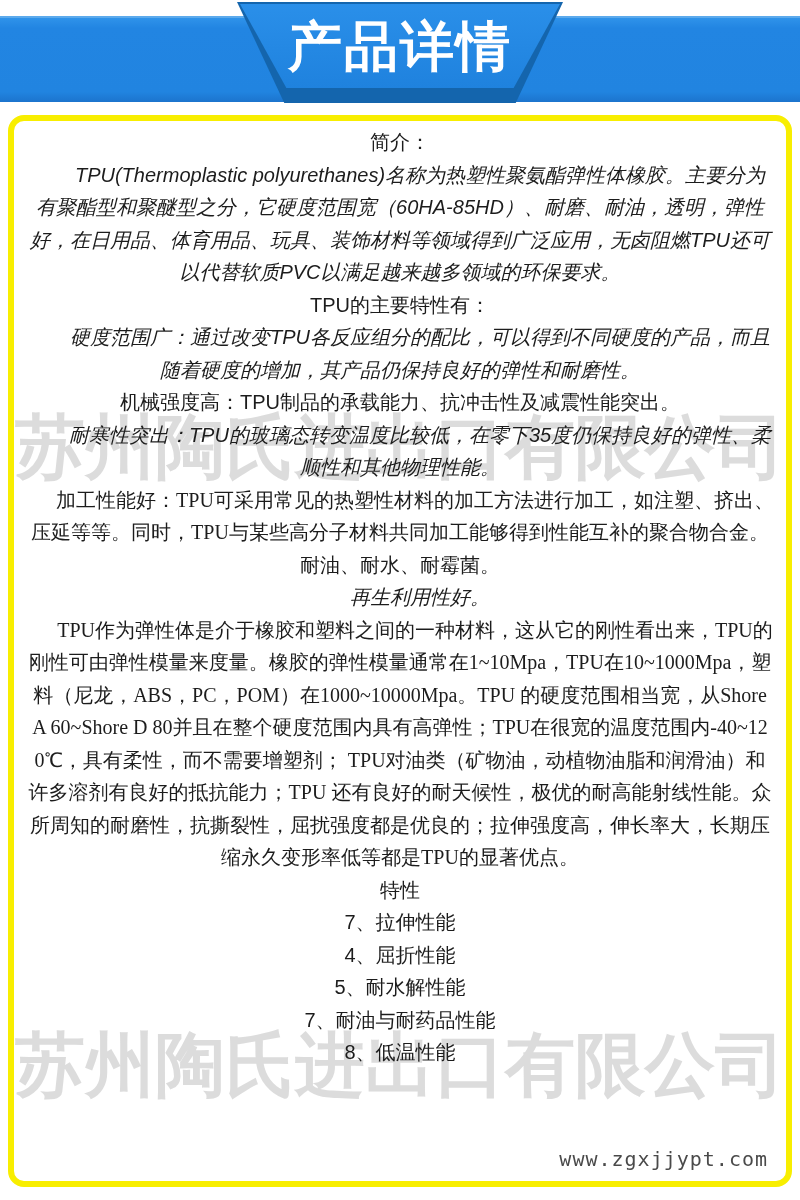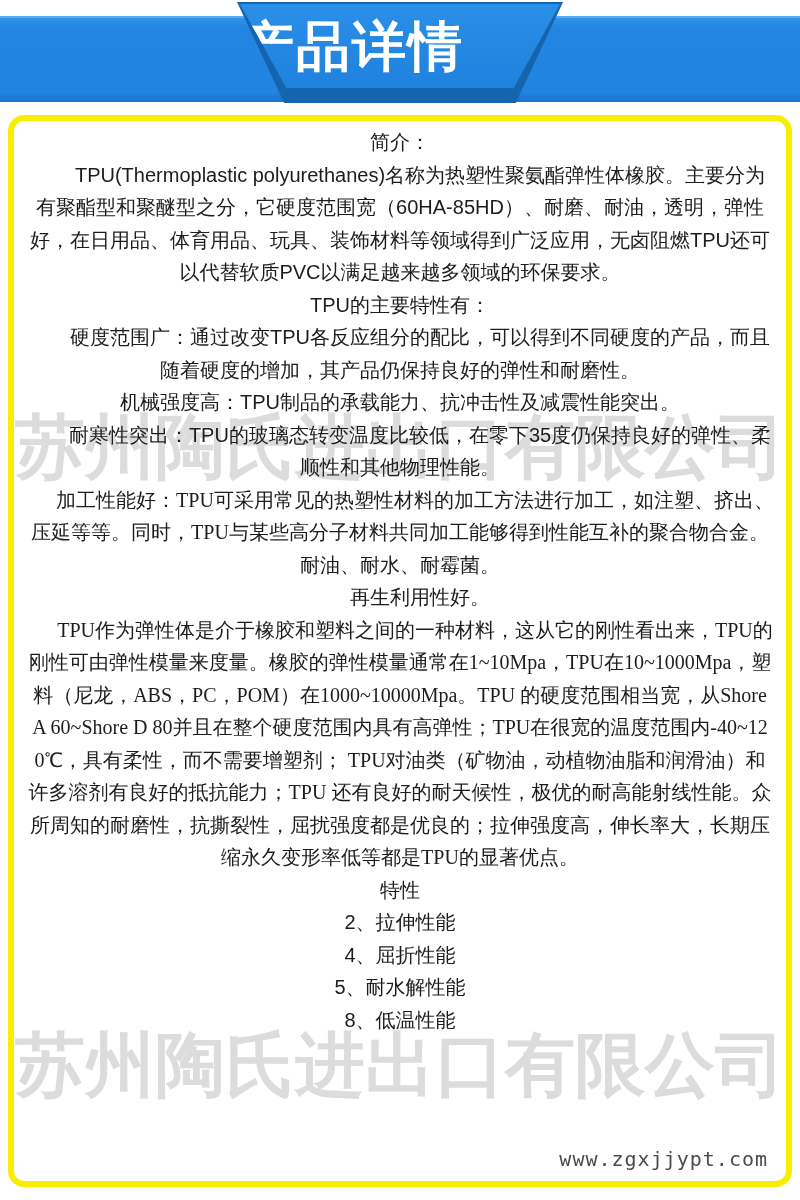--- a/index.html
+++ b/index.html
@@ -20,21 +20,21 @@
   }
   .trap-shadow {
     position: absolute; left: 237px; top: 2px; width: 326px; height: 101px;
     background: #1465ad;
     clip-path: polygon(0% 0%, 100% 0%, 85.5% 100%, 14.5% 100%);
   }
   .trap {
     position: absolute; left: 240px; top: 4px; width: 320px; height: 84px;
     background: linear-gradient(#2a8fe9, #1f82de);
     clip-path: polygon(0% 0%, 100% 0%, 85.5% 100%, 14.5% 100%);
-    display: flex; align-items: center; justify-content: flex-start;
+    display: flex; align-items: center; justify-content: center;
   }
   .banner-title {
     color: #ffffff; font-size: 54px; font-weight: bold;
     letter-spacing: 2px; line-height: 97px; white-space: nowrap;
   }
 
   
   .content-box {
     position: absolute; left: 8px; top: 115px; width: 784px; height: 1072px;
     background: #ffffff;
@@ -42,21 +42,21 @@
     border-radius: 16px;
     padding: 5px 12px 6px 12px;
     overflow: hidden;
   }
   .text-layer { position: relative; z-index: 1; text-align: center; }
   .text-layer p {
     font-size: 20px; line-height: 32.5px; color: #1c1c1c;
     word-break: break-all;
   }
   .red-heading { color: #ee0000; }
-  .ind { text-indent: 2em; }
+  .ind { text-indent: 2em; font-style: italic; }
   .ind15 { text-indent: 1.5em; font-family: Liberation Serif, serif; }
 
   
   .wm {
     position: absolute; left: 0; width: 100%;
     z-index: 0; text-align: center; white-space: nowrap;
     font-size: 70px; font-weight: bold;
     color: rgba(130,130,130,0.28);
     letter-spacing: 0px; pointer-events: none; margin-top: 30px;
   }
@@ -93,21 +93,22 @@
     <p class="red-heading">TPU的主要特性有：</p>
     <p class="ind">硬度范围广：通过改变TPU各反应组分的配比，可以得到不同硬度的产品，而且随着硬度的增加，其产品仍保持良好的弹性和耐磨性。</p>
     <p>机械强度高：TPU制品的承载能力、抗冲击性及减震性能突出。</p>
     <p class="ind">耐寒性突出：TPU的玻璃态转变温度比较低，在零下35度仍保持良好的弹性、柔顺性和其他物理性能。</p>
     <p class="ind15">加工性能好：TPU可采用常见的热塑性材料的加工方法进行加工，如注塑、挤出、压延等等。同时，TPU与某些高分子材料共同加工能够得到性能互补的聚合物合金。</p>
     <p>耐油、耐水、耐霉菌。</p>
     <p class="ind">再生利用性好。</p>
     <p class="ind15">TPU作为弹性体是介于橡胶和塑料之间的一种材料，这从它的刚性看出来，TPU的刚性可由弹性模量来度量。橡胶的弹性模量通常在1~10Mpa，TPU在10~1000Mpa，塑料（尼龙，ABS，PC，POM）在1000~10000Mpa。TPU 的硬度范围相当宽，从Shore A 60~Shore D 80并且在整个硬度范围内具有高弹性；TPU在很宽的温度范围内-40~120℃，具有柔性，而不需要增塑剂； TPU对油类（矿物油，动植物油脂和润滑油）和许多溶剂有良好的抵抗能力；TPU 还有良好的耐天候性，极优的耐高能射线性能。众所周知的耐磨性，抗撕裂性，屈扰强度都是优良的；拉伸强度高，伸长率大，长期压缩永久变形率低等都是TPU的显著优点。</p>
 
     <p class="red-heading">特性</p>
-    <p>2、拉伸性能</p>
+    <p>7、拉伸性能</p>
     <p>4、屈折性能</p>
     <p>5、耐水解性能</p>
+    <p>7、耐油与耐药品性能</p>
     <p>8、低温性能</p>
 
   </div>
 
   <div class="site-url">www.zgxjjypt.com</div>
 </div>
 
 </body></html>

